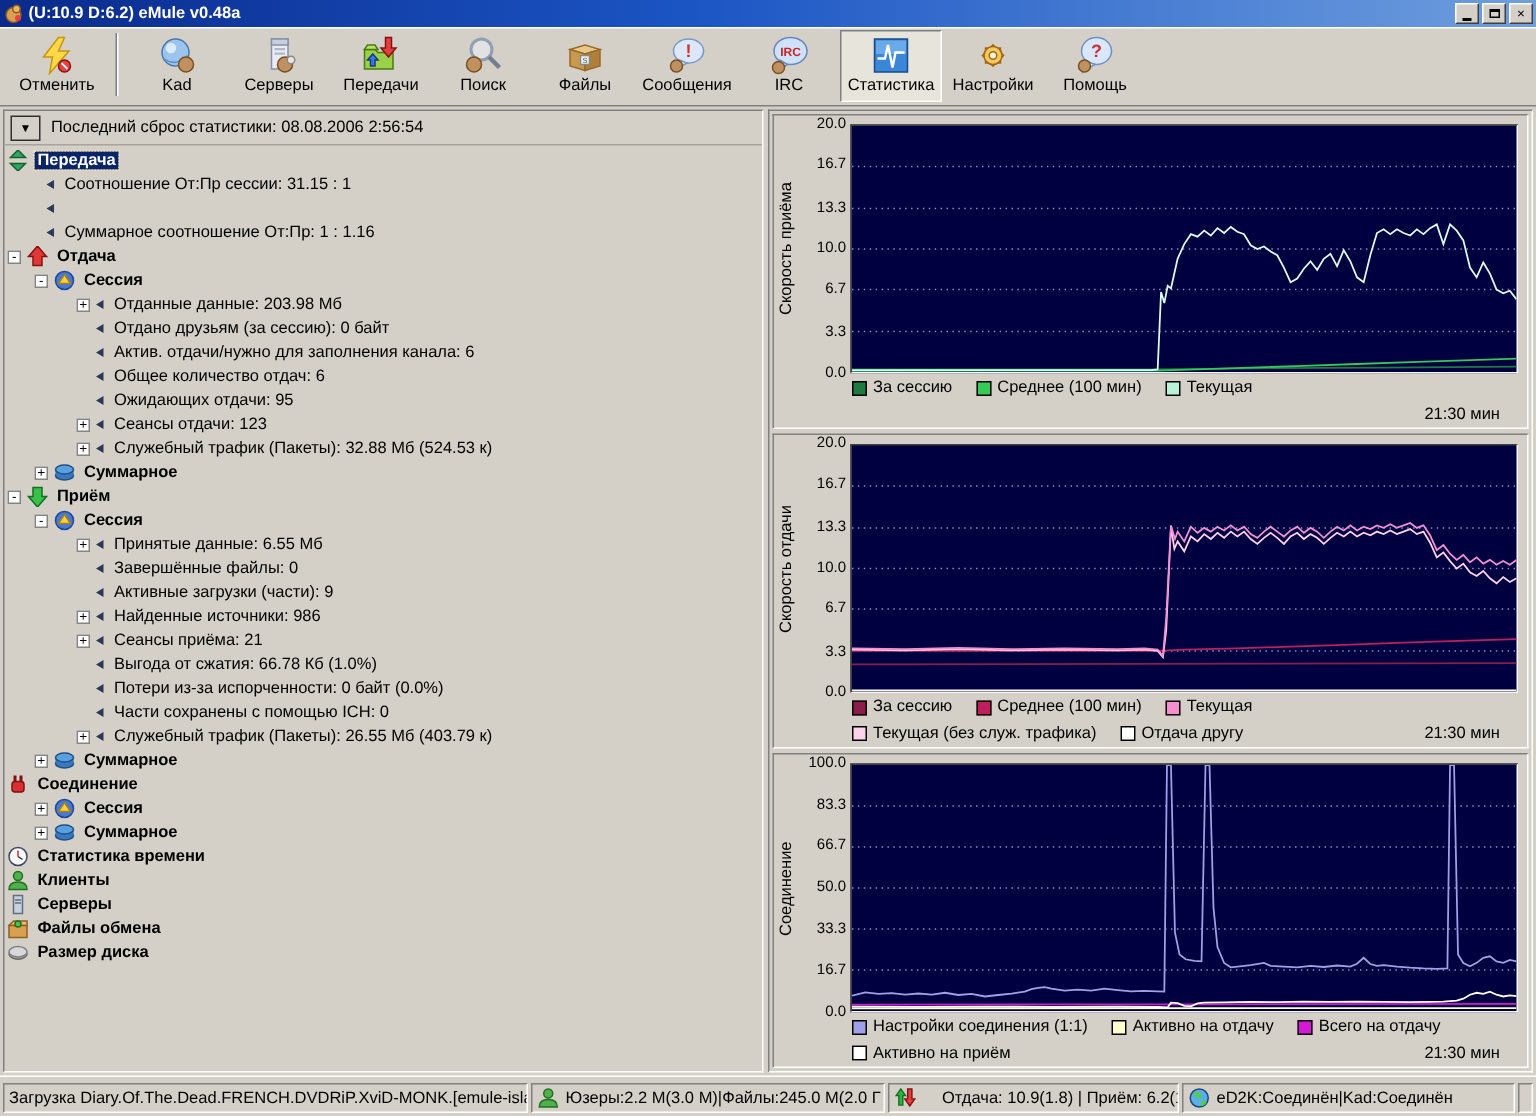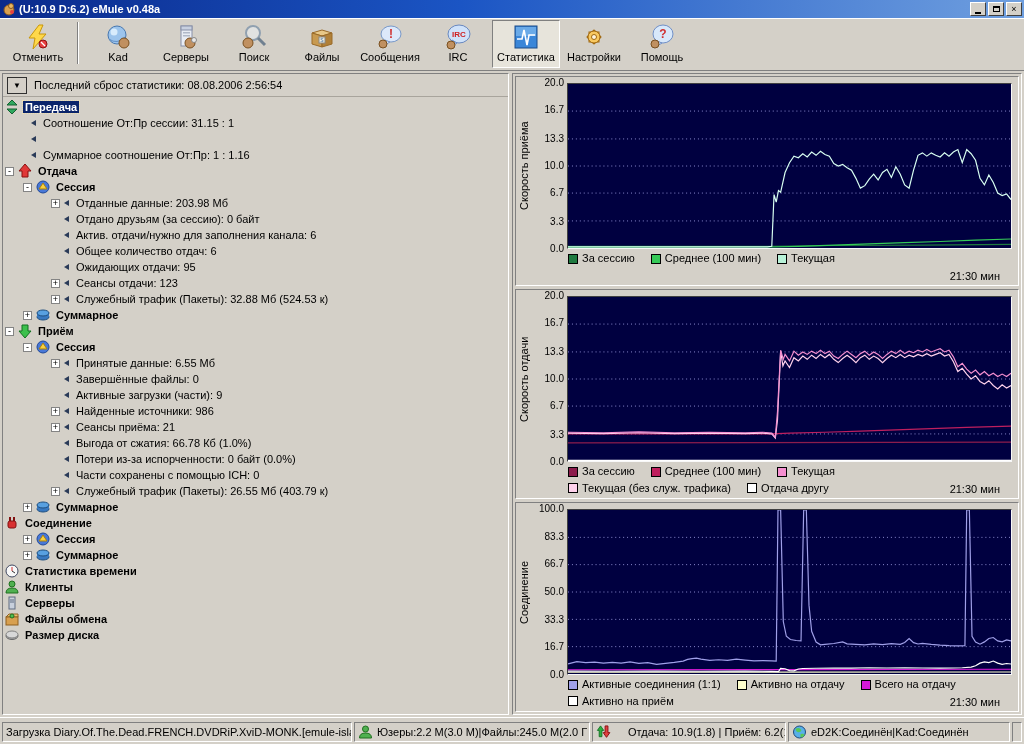--- a/index.html
+++ b/index.html
@@ -128,20 +128,31 @@
           <svg width="26" height="26" viewBox="0 0 26 26">
             <rect x="8" y="2" width="11" height="20" fill="#e8ecf4" stroke="#8890a8"></rect>
             <rect x="8" y="2" width="11" height="4" fill="#c8d0e0" stroke="#8890a8"></rect>
             <rect x="10" y="8" width="7" height="1.5" fill="#b0b8c8"></rect>
             <rect x="10" y="11" width="7" height="1.5" fill="#b0b8c8"></rect>
             <circle cx="17" cy="19" r="5" fill="#c09060" stroke="#7a5020"></circle>
             <circle cx="21" cy="16" r="2.5" fill="#e8e8e8" stroke="#888888"></circle>
           </svg>
         </span>
         <span class="tb-label">Серверы</span>
+      </div>
+      <div class="tb-item">
+        <span class="tb-icon">
+          <svg width="26" height="26" viewBox="0 0 26 26">
+            <path d="M2 9 L2 22 L21 22 L21 11 L11 11 L9 9 Z" fill="#9ad04a" stroke="#4a7a10"></path>
+            <path d="M2 9 L4 6 L9 6 L11 9 Z" fill="#b8e070" stroke="#4a7a10"></path>
+            <path d="M16 1 L16 8 L13 8 L18 14 L23 8 L20 8 L20 1 Z" fill="#e04040" stroke="#8a1010"></path>
+            <path d="M6 20 L6 16 L4 16 L7.5 12 L11 16 L9 16 L9 20 Z" fill="#3a7ae0" stroke="#1a3a80"></path>
+          </svg>
+        </span>
+        <span class="tb-label">Передачи</span>
       </div>
       <div class="tb-item">
         <span class="tb-icon">
           <svg width="26" height="26" viewBox="0 0 26 26">
             <circle cx="12" cy="9" r="7" fill="#eef4fa" fill-opacity="0.5" stroke="#90a0b0" stroke-width="2"></circle>
             <line x1="17" y1="14" x2="24" y2="21" stroke="#708090" stroke-width="3"></line>
             <circle cx="7" cy="19" r="5" fill="#c09060" stroke="#7a5020"></circle>
           </svg>
         </span>
         <span class="tb-label">Поиск</span>
@@ -576,21 +587,21 @@
                 <polyline points="0.0,164.2 450.0,164.0" fill="none" stroke="#ffffcc" stroke-width="1.2"></polyline>
                 <polyline points="0.0,161.7 225.0,161.5 450.0,161.2" fill="none" stroke="#d619d6" stroke-width="1.2"></polyline>
                 <polyline points="0.0,163.0 45.0,163.2 90.0,163.0 135.0,163.2 180.0,163.0 207.0,163.3 213.8,163.5 216.0,160.4 220.5,160.7 225.0,162.5 229.5,162.8 234.0,160.9 238.5,160.4 252.0,160.2 270.0,159.9 288.0,160.0 306.0,159.7 324.0,159.9 342.0,159.7 360.0,159.9 378.0,160.0 391.5,159.9 400.5,159.7 409.5,159.0 414.0,157.7 418.5,155.0 423.0,153.7 427.5,154.4 432.0,152.9 436.5,155.0 441.0,156.2 445.5,155.4 450.0,155.9" fill="none" stroke="#ffffff" stroke-width="1.2"></polyline>
                 <polyline points="0.0,155.7 9.0,153.4 18.0,154.5 27.0,153.9 36.0,155.0 45.0,154.2 54.0,154.9 63.0,153.7 72.0,155.2 81.0,154.5 90.0,156.2 99.0,155.2 108.0,154.2 117.0,152.9 121.5,151.2 126.0,150.4 130.5,149.9 135.0,150.9 144.0,152.2 153.0,151.6 162.0,152.2 171.0,150.9 180.0,151.9 189.0,152.7 198.0,152.4 207.0,152.7 211.5,152.9 213.3,0.0 216.0,0.0 218.7,112.9 221.8,127.8 225.9,131.1 231.8,132.1 236.7,132.5 239.4,0.0 242.1,0.0 244.8,96.3 247.5,122.8 252.0,133.6 256.5,136.5 261.0,136.1 270.0,135.1 279.0,133.5 283.5,135.5 292.5,136.0 301.5,136.6 310.5,135.6 319.5,136.3 328.5,135.3 337.5,136.0 342.0,134.1 346.5,130.1 351.0,134.3 355.5,135.6 360.0,135.0 369.0,136.1 378.0,136.8 387.0,137.3 396.0,137.6 403.2,137.3 405.0,0.0 407.7,0.0 410.4,127.8 414.0,133.6 418.5,135.8 423.0,133.5 427.5,130.1 432.0,129.1 436.5,132.5 441.0,133.5 445.5,131.5 450.0,132.5" fill="none" stroke="#a0a0e8" stroke-width="1.2"></polyline>
               </svg>
             </div>
           </div>
           <div class="chart-legend">
             <div class="legend-row"><span class="legend-item">
                 <span class="chip" style="background:#a0a0e8"></span>
-                <span>Активные соединения (1:1)</span>
+                <span>Настройки соединения (1:1)</span>
               </span><span class="legend-item">
                 <span class="chip" style="background:#ffffcc"></span>
                 <span>Активно на отдачу</span>
               </span><span class="legend-item">
                 <span class="chip" style="background:#d619d6"></span>
                 <span>Всего на отдачу</span>
               </span></div>
             <div class="legend-row"><span class="legend-item">
                 <span class="chip" style="background:#ffffff"></span>
                 <span>Активно на приём</span>

